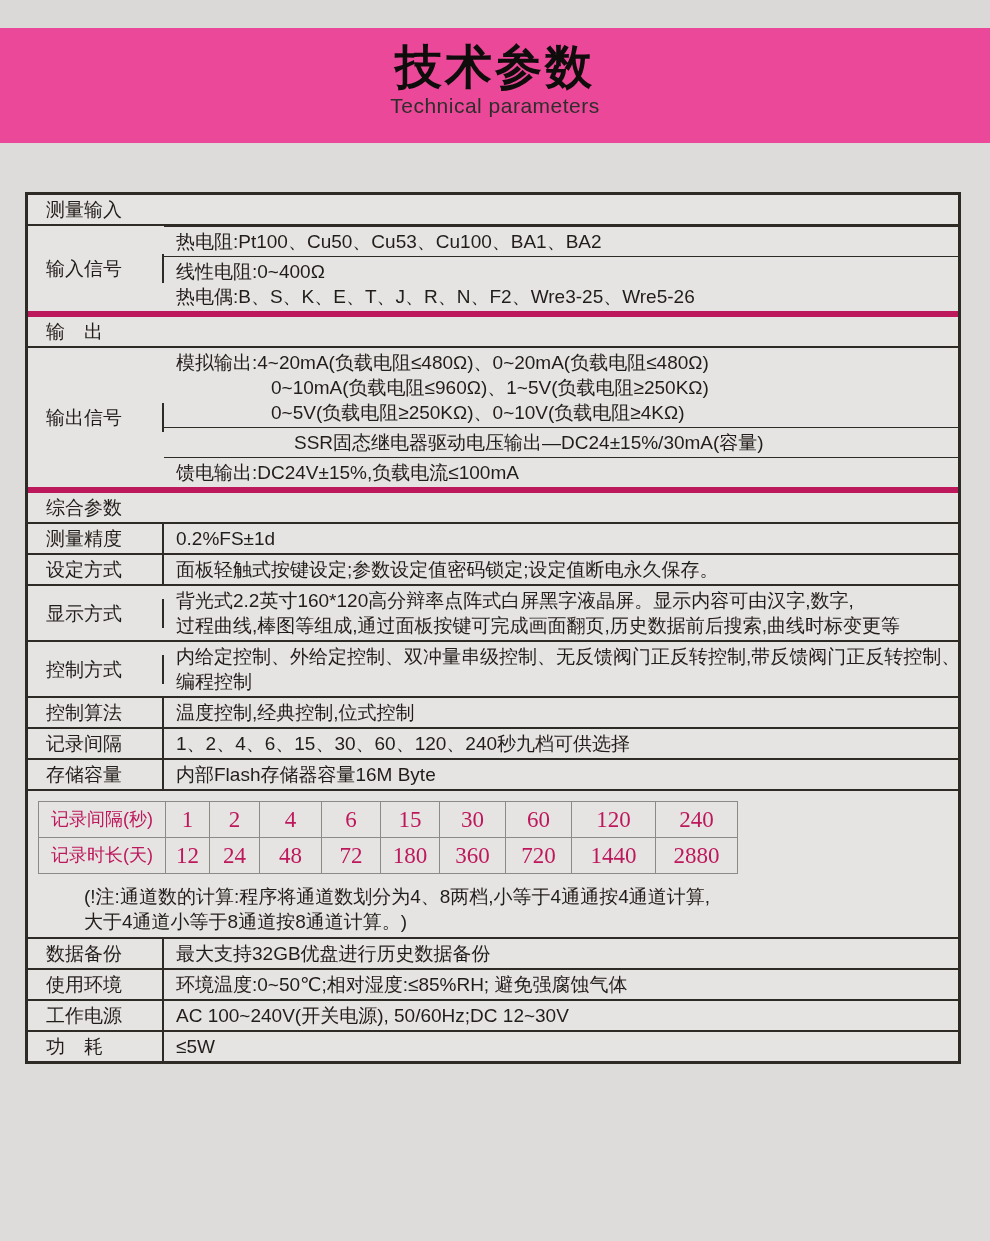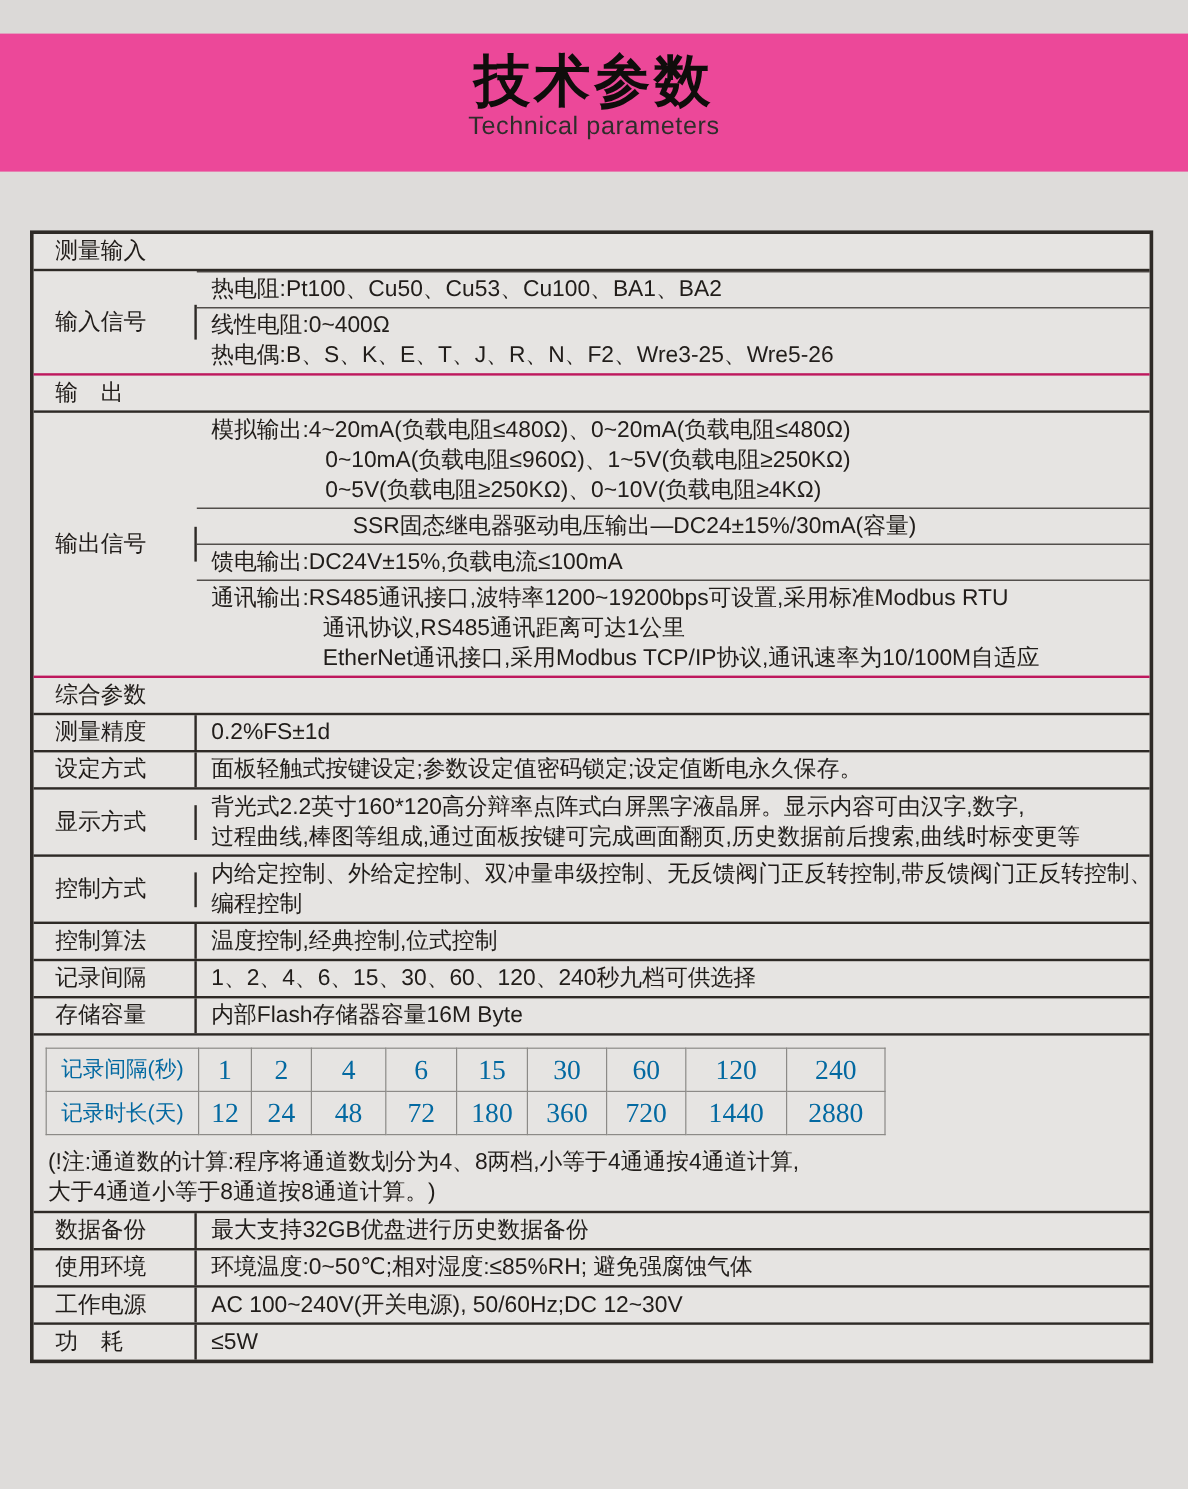--- a/index.html
+++ b/index.html
@@ -14,45 +14,45 @@
   .title-band{height:115px;background:#ec4899;text-align:center;overflow:hidden;}
   .title{font-size:47px;font-weight:bold;letter-spacing:3px;color:#0f0d0b;margin-top:13px;line-height:52px;}
   .subtitle{font-size:21px;color:#2f2d2b;letter-spacing:0.5px;line-height:26px;}
 
   .spec-table{
     position:absolute;left:25px;top:192px;width:936px;
     border:3px solid #2e2a26;background:#e6e4e2;
     font-size:19px;line-height:25px;box-sizing:border-box;
   }
   .r{display:flex;border-top:2px solid #2e2a26;align-items:center;}
-  .section-row{border-top:2px solid #be185d;padding:2px 6px 2px 18px;white-space:nowrap;}
+  .section-row{border-top:6px solid #be185d;padding:2px 6px 2px 18px;white-space:nowrap;}
   .section-row.first{border-top:none;}
   .label{flex:0 0 136px;width:136px;box-sizing:border-box;border-right:2px solid #2e2a26;
          padding:2px 4px 2px 18px;white-space:nowrap;}
   .content{flex:1;min-width:0;}
   .cell{padding:2px 6px 2px 12px;}
   .sub{border-top:1px solid #2e2a26;padding:2px 6px 2px 12px;}
   .sub.first{border-top:none;}
   .ln{white-space:nowrap;}
   .ind-72{padding-left:72px;}
   .ind-93{padding-left:93px;}
   .ind-95{padding-left:95px;}
   .ind-118{padding-left:118px;}
 
   table.mini{border-collapse:collapse;margin:10px 0 6px 10px;table-layout:fixed;}
   table.mini td{
     border:1px solid #8c8a87;height:36px;text-align:center;vertical-align:middle;
-    font-family:"Liberation Serif","DejaVu Serif",serif;font-size:23px;color:#0369a1;
+    font-family:"Liberation Serif","DejaVu Serif",serif;font-size:23px;color:#be185d;
     padding:0 2px;box-sizing:border-box;
   }
   table.mini td.mini-label{
     font-family:"Liberation Sans","DejaVu Sans",sans-serif;font-size:18px;
     width:127px;text-align:center;
   }
-  .note .ln{line-height:25px;}
+  .note .ln{line-height:25px;margin-left:44px;}
   .note{padding:4px 6px 3px 12px;}
 </style>
 </head>
 <body>
 
 <div class="top-strip"></div>
 
 <div class="title-band">
   <div class="title">技术参数</div>
   <div class="subtitle">Technical parameters</div>
@@ -83,25 +83,20 @@
       <div class="sub first">
         <div class="ln">模拟输出:4~20mA(负载电阻≤480Ω)、0~20mA(负载电阻≤480Ω)</div>
         <div class="ln ind-95">0~10mA(负载电阻≤960Ω)、1~5V(负载电阻≥250KΩ)</div>
         <div class="ln ind-95">0~5V(负载电阻≥250KΩ)、0~10V(负载电阻≥4KΩ)</div>
       </div>
       <div class="sub">
         <div class="ln ind-118">SSR固态继电器驱动电压输出—DC24±15%/30mA(容量)</div>
       </div>
       <div class="sub">
         <div class="ln">馈电输出:DC24V±15%,负载电流≤100mA</div>
-      </div>
-      <div class="sub">
-        <div class="ln">通讯输出:RS485通讯接口,波特率1200~19200bps可设置,采用标准Modbus RTU</div>
-        <div class="ln ind-93">通讯协议,RS485通讯距离可达1公里</div>
-        <div class="ln ind-93">EtherNet通讯接口,采用Modbus TCP/IP协议,通讯速率为10/100M自适应</div>
       </div>
     </div>
   </div>
 
   <div class="section-row">综合参数</div>
 
   <div class="r">
     <div class="label">测量精度</div>
     <div class="content cell ln">0.2%FS±1d</div>
   </div>

